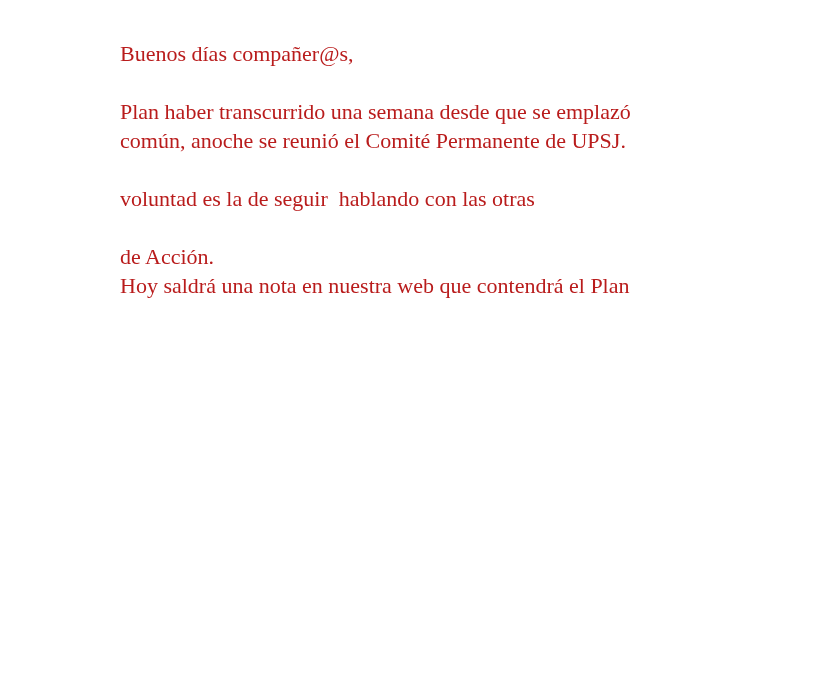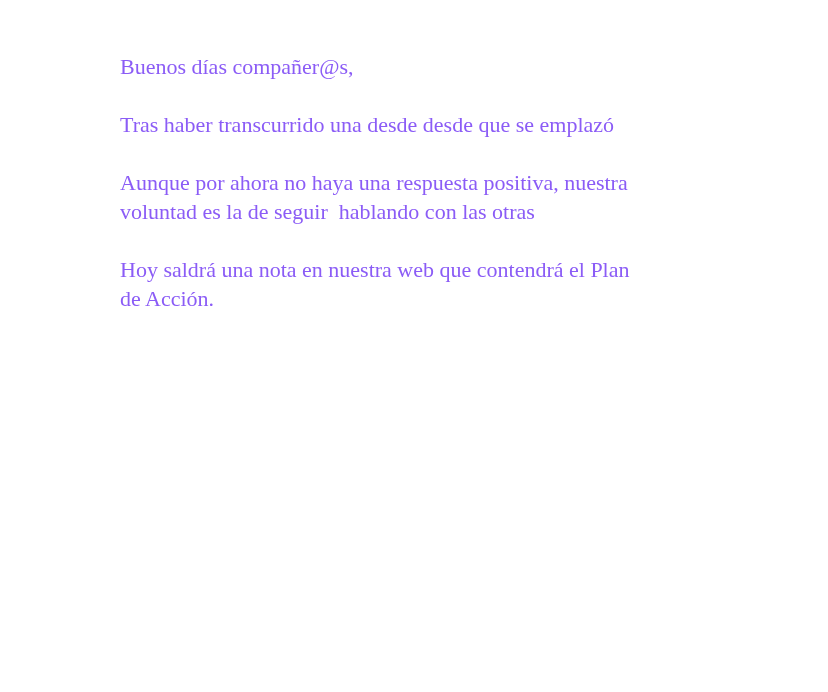--- a/index.html
+++ b/index.html
@@ -8,24 +8,24 @@
   }
   body {
     width: 828px;
     height: 692px;
     background: #ffffff;
     overflow: hidden;
     font-family: "Liberation Serif", "DejaVu Serif", serif;
   }
   .document-body {
     position: absolute;
-    top: 52px;
+    top: 39px;
     left: 120px;
     right: 60px;
-    color: #8b5cf6;
+    color: #b91c1c;
     font-size: 22px;
     line-height: 29px;
   }
   .paragraph {
     margin: 0 0 29px 0;
   }
   .text-line {
     white-space: pre-wrap; 
     min-height: 29px;
   }
@@ -33,27 +33,27 @@
 </head>
 <body>
 
 <div class="document-body">
 
   <div class="paragraph">
     <div class="text-line">Buenos días compañer@s,</div>
   </div>
 
   <div class="paragraph">
-    <div class="text-line">Tras haber transcurrido una desde desde que se emplazó</div>
+    <div class="text-line">Plan haber transcurrido una semana desde que se emplazó</div>
+    <div class="text-line">común, anoche se reunió el Comité Permanente de UPSJ.</div>
   </div>
 
   <div class="paragraph">
-    <div class="text-line">Aunque por ahora no haya una respuesta positiva, nuestra</div>
     <div class="text-line">voluntad es la de seguir  hablando con las otras</div>
   </div>
 
   <div class="paragraph">
+    <div class="text-line">de Acción.</div>
     <div class="text-line">Hoy saldrá una nota en nuestra web que contendrá el Plan</div>
-    <div class="text-line">de Acción.</div>
   </div>
 
 
 </div>
 
 </body></html>

